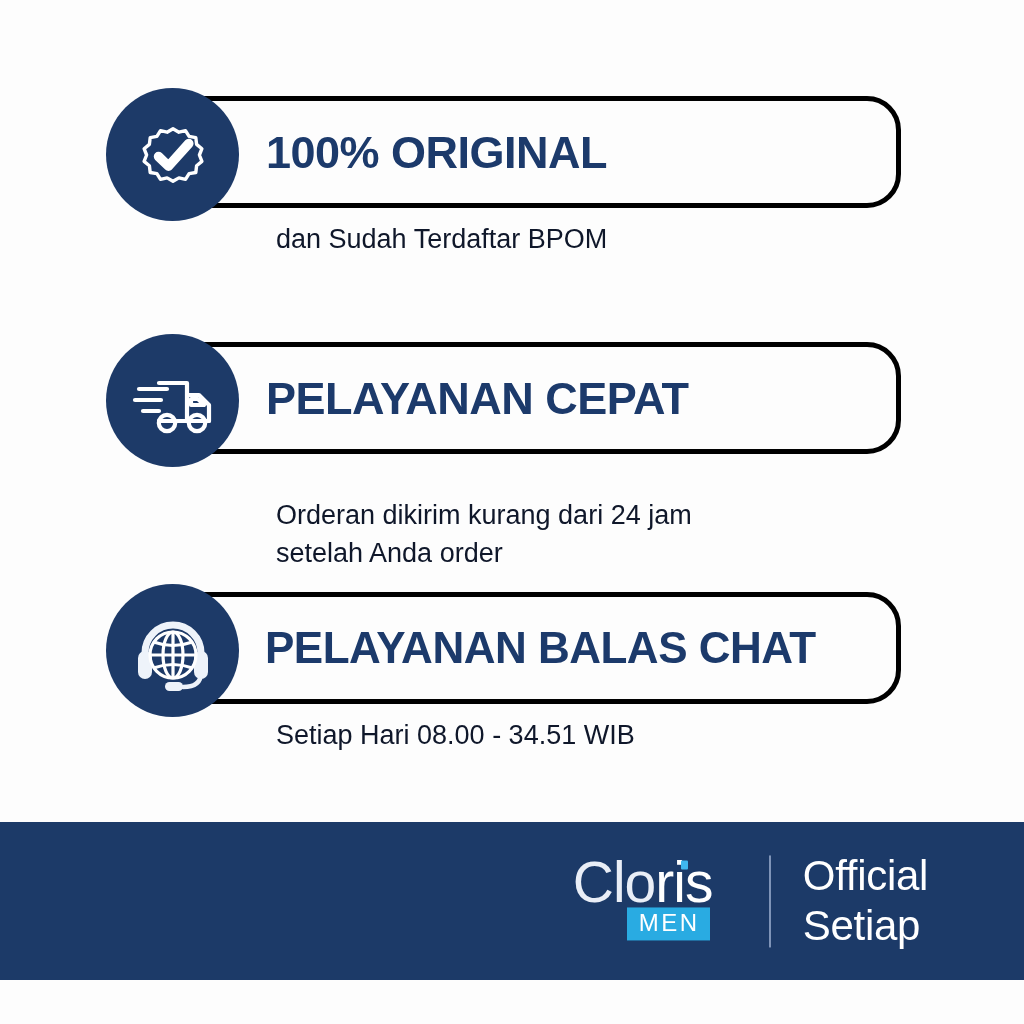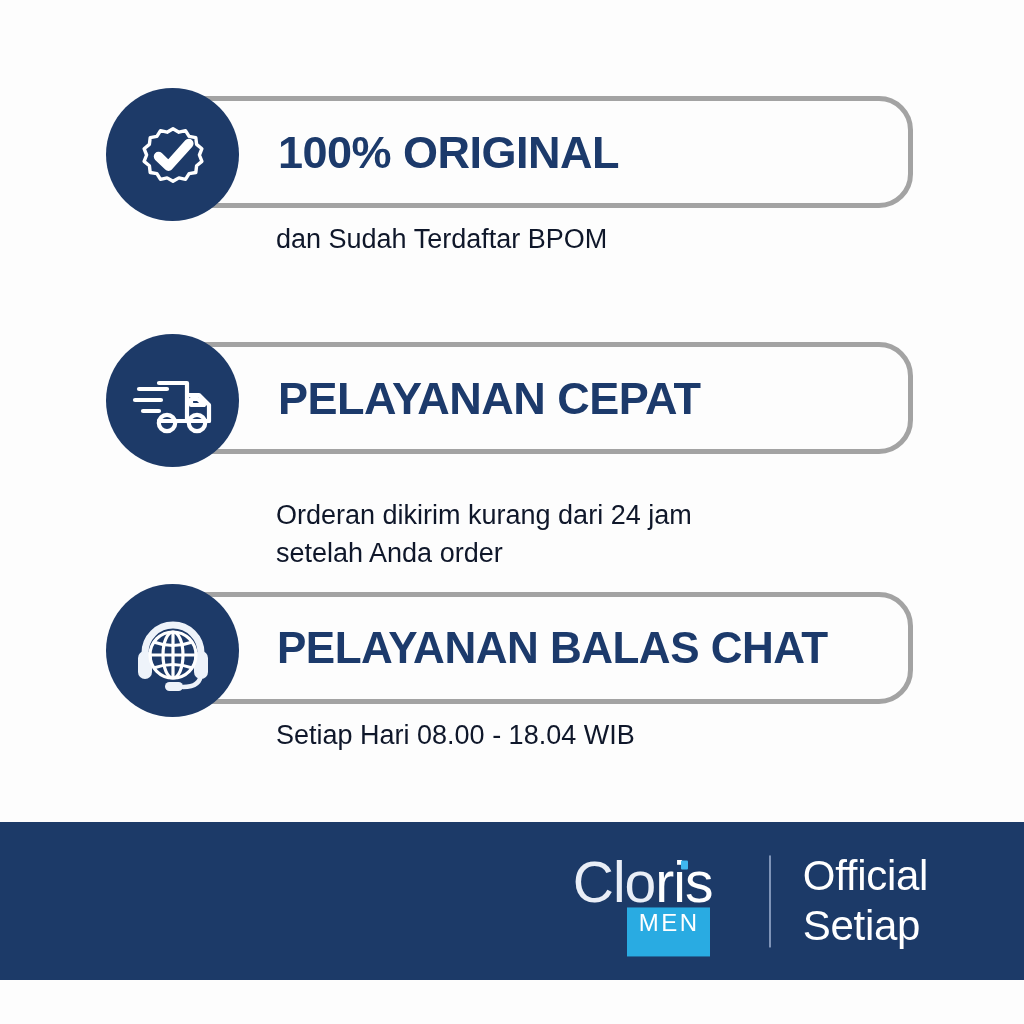--- a/index.html
+++ b/index.html
@@ -30,25 +30,25 @@
   }
 
   .feature-row { position: absolute; left: 0; width: 1024px; }
   .feature-row.row-1 { top: 88px; }
   .feature-row.row-2 { top: 334px; }
   .feature-row.row-3 { top: 584px; }
 
   
   .pill {
     position: absolute;
-    left: 168px;
+    left: 156px;
     top: 8px;
     width: 745px;
     height: 112px;
-    border: 5px solid #a3a3a3;
+    border: 5px solid #000000;
     border-radius: 34px;
     background: #fdfdfd;
     display: flex;
     align-items: center;
   }
 
   .pill-title {
     margin-left: 105px;
     font-size: 45px;
     font-weight: 700;
@@ -148,21 +148,21 @@
 
   .logo-men {
     position: absolute;
     left: 54px;
     top: 52px;
     background: #29abe2;
     color: #ffffff;
     font-size: 24px;
     font-weight: 400;
     letter-spacing: 2.5px;
-    padding: 3px 10px 20px 12px;
+    padding: 3px 10px 4px 12px;
     line-height: 1.1;
   }
 
   .brand-divider {
     width: 2px;
     height: 92px;
     background: #7f94b8;
     margin: 0 32px 0 38px;
     align-self: center;
   }
@@ -250,21 +250,21 @@
           <g stroke="#ffffff" stroke-width="3.2" fill="none">
             <circle cx="48" cy="52" r="23"></circle>
             <ellipse cx="48" cy="52" rx="10" ry="23"></ellipse>
             <line x1="48" y1="29" x2="48" y2="75"></line>
             <line x1="25" y1="52" x2="71" y2="52"></line>
             <path d="M28.5 39 Q48 46 67.5 39"></path>
             <path d="M28.5 65 Q48 58 67.5 65"></path>
           </g>
         </svg>
       </div>
-      <div class="subtitle">Setiap Hari 08.00 - 18.04 WIB</div>
+      <div class="subtitle">Setiap Hari 08.00 - 34.51 WIB</div>
     </div>
 
   </div>
 
   <div class="brand-band">
     <div class="brand-inner">
 
       <div class="logo-block">
         <div class="logo-word">
           <span class="thin">Clo</span><span class="bold">ris</span>

